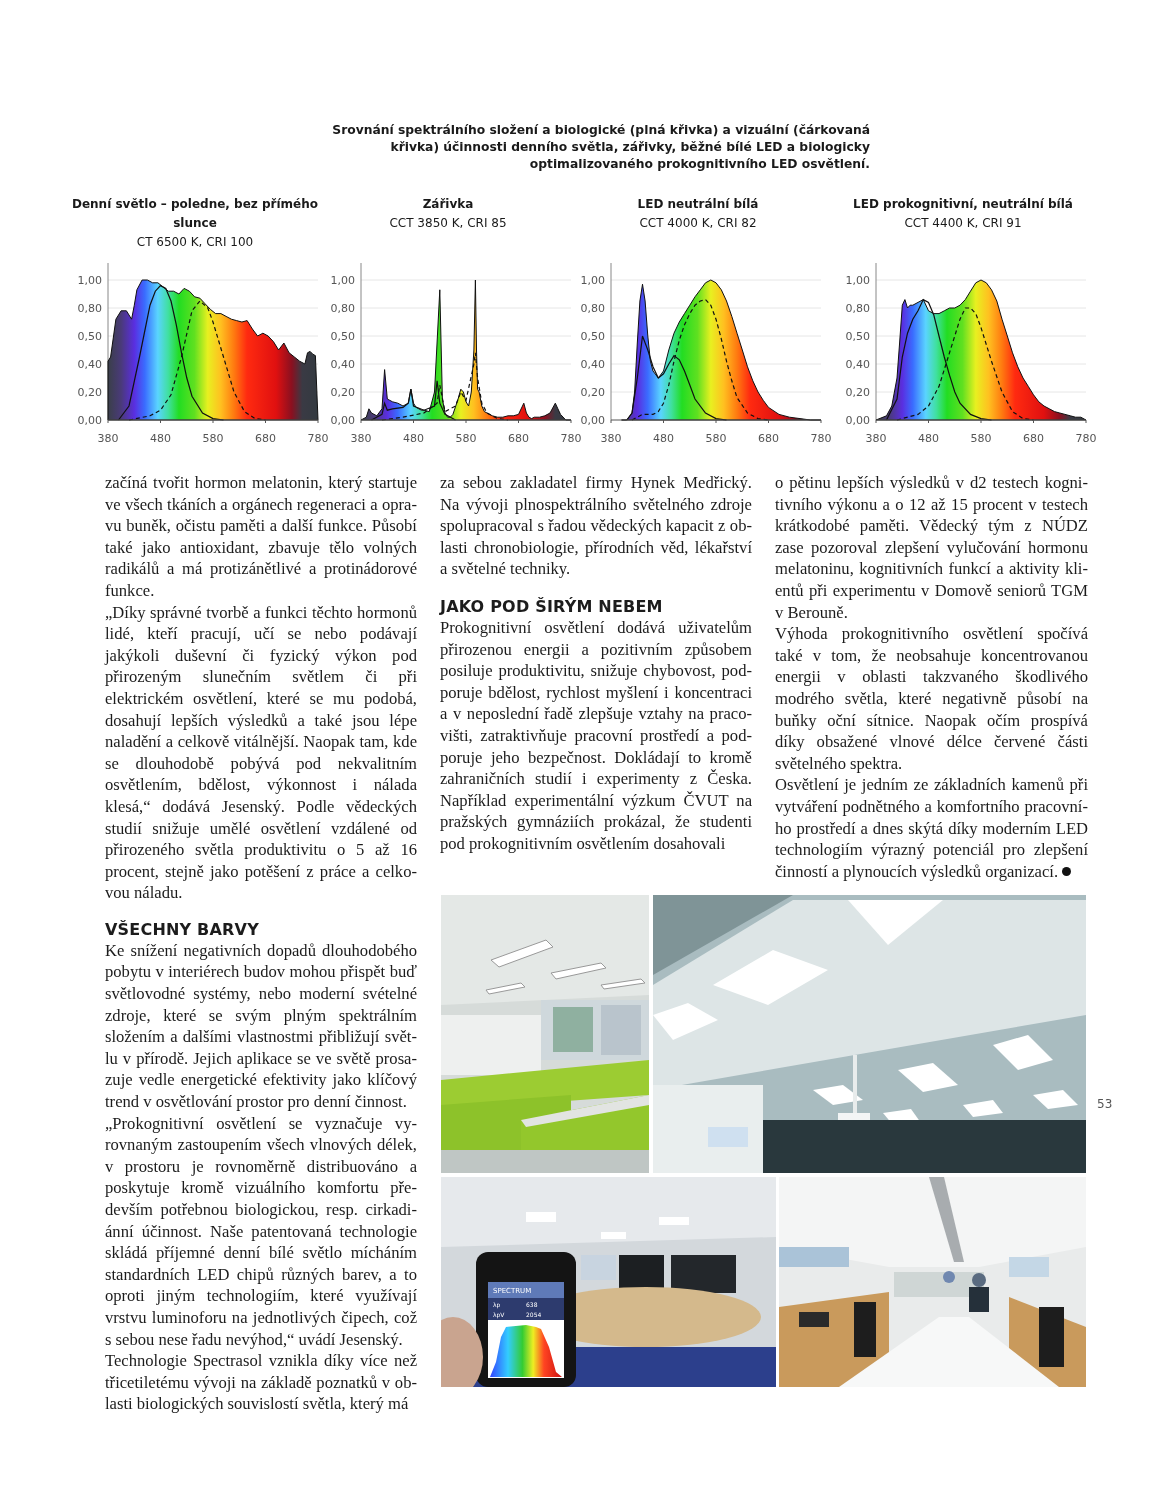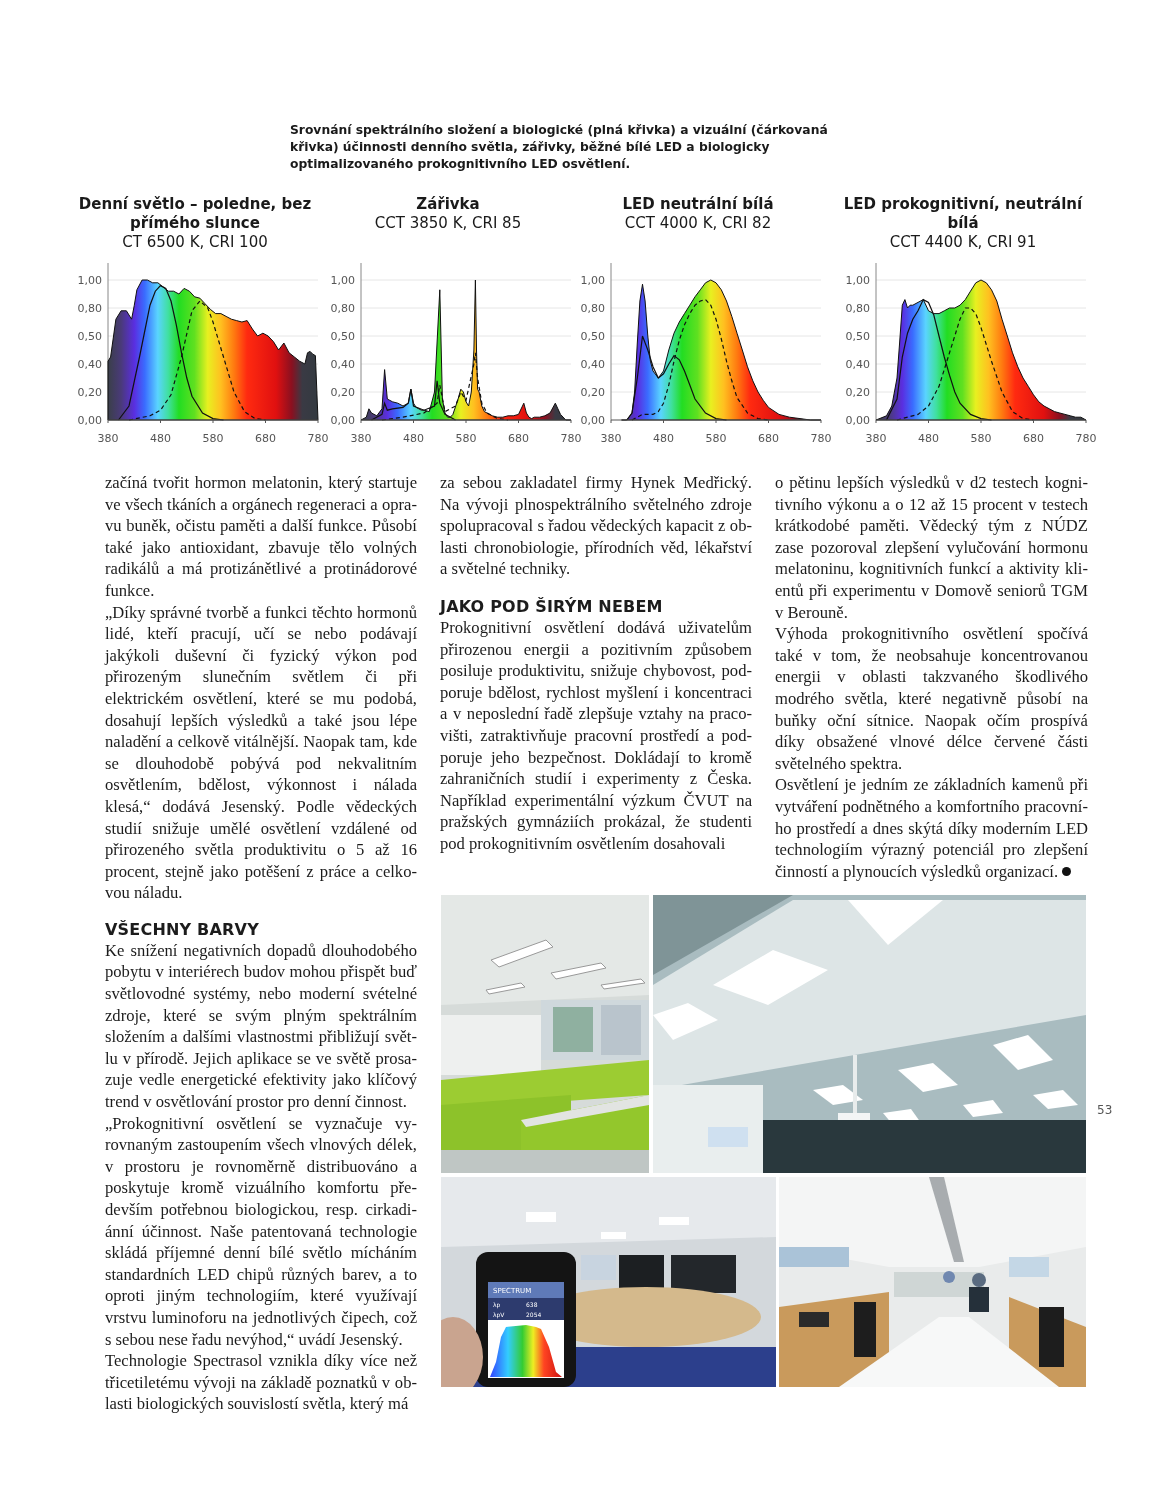--- a/index.html
+++ b/index.html
@@ -1,44 +1,44 @@
 <!DOCTYPE html>
 <html><head>
 <meta charset="utf-8">
 <style>
   * { box-sizing: border-box; margin: 0; padding: 0; }
   html, body { width: 1159px; height: 1487px; background: #ffffff; }
   body { position: relative; overflow: hidden; color: #1e1e1e; }
   .caption {
     position: absolute; left: 290px; top: 122px; width: 580px;
-    text-align: left; font-family: "DejaVu Sans", sans-serif; font-weight: bold;
+    text-align: right; font-family: "DejaVu Sans", sans-serif; font-weight: bold;
     font-size: 12.3px; line-height: 17px; color: #1a1a1a;
   }
   .chart { position: absolute; top: 195px; width: 250px; height: 262px; }
   .chart .title {
     position: absolute; left: 0; width: 100%; text-align: center;
-    font-family: "DejaVu Sans", sans-serif; font-size: 15px; line-height: 19px; color: #1a1a1a;
+    font-family: "DejaVu Sans", sans-serif; font-size: 12px; line-height: 19px; color: #1a1a1a;
   }
   .chart .title b { font-weight: bold; }
   .chart .sub { font-weight: normal; }
   .chart svg { position: absolute; left: 0; top: 0; overflow: visible; }
   .tick { font-family: "DejaVu Sans", sans-serif; font-size: 11px; fill: #555; }
   .col {
     position: absolute; font-family: "Liberation Serif", serif; font-size: 16.6px; line-height: 21.6px;
     color: #1c1c1c; text-align: justify; hyphens: manual;
   }
   .col p { text-align: justify; text-align-last: left; }
   .col h3 {
     font-family: "DejaVu Sans", sans-serif; font-weight: bold; font-size: 16px;
     line-height: 20px; letter-spacing: 0.2px; margin-top: 14px;
   }
   .photo { position: absolute; overflow: hidden; }
   .pagenum {
     position: absolute; left: 1097px; top: 1097px; font-family: "DejaVu Sans", sans-serif;
-    font-size: 12px; color: #555; margin-top: 6px;
+    font-size: 12px; color: #555;
   }
   .bullet { display: inline-block; width: 9px; height: 9px; border-radius: 50%; background: #111; margin-left: 4px; vertical-align: 1px; }
 </style>
 </head>
 <body>
 
 <div class="caption">Srovnání spektrálního složení a biologické (plná křivka) a vizuální (čárkovaná křivka) účinnosti denního světla, zářivky, běžné bílé LED a biologicky optimalizovaného prokognitivního LED osvětlení.</div>
 
 <div class="chart" style="left:70px">
   <div class="title" style="top:0"><b>Denní světlo – poledne, bez přímého slunce</b><br><span class="sub">CT 6500 K, CRI 100</span></div>

